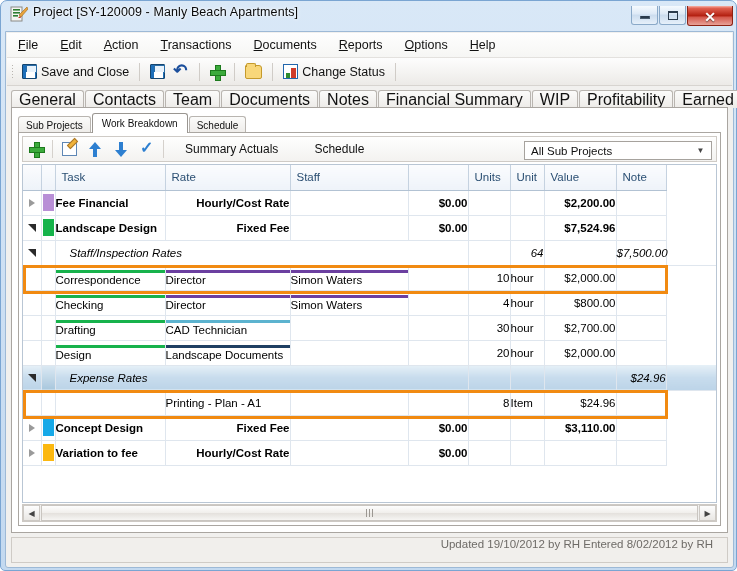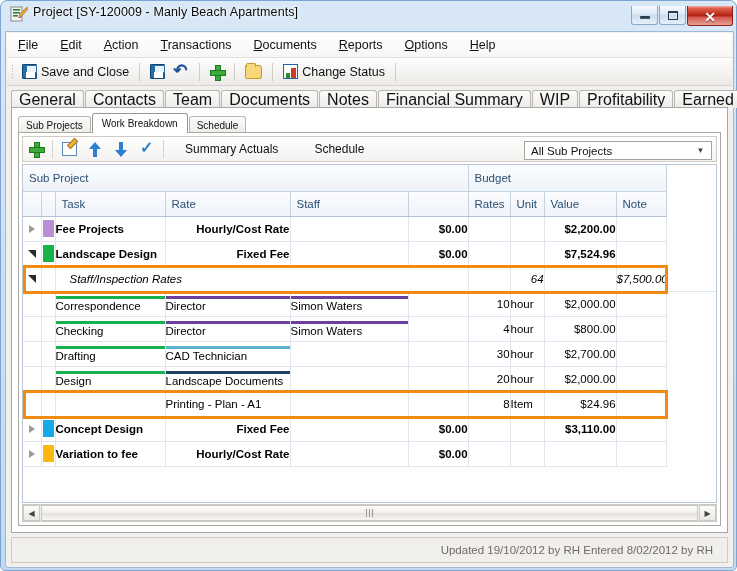--- a/index.html
+++ b/index.html
@@ -303,21 +303,21 @@
   }
   #sb-thumb .grippy {
     width: 7px; height: 8px;
     background-image: repeating-linear-gradient(90deg,#9b9792 0 1px, transparent 1px 3px);
   }
 
   
   #statusbar {
     position: absolute; left: 5px; right: 5px; bottom: 4px; height: 26px;
     background: #f1efec; border: 1px solid #cfcbc6;
-    display:flex; align-items:center; justify-content:flex-end;
+    display:flex; justify-content:flex-end;
     padding-right: 14px;
   }
   #status-text { font-size: 11.5px; color:#6e6b67; white-space:nowrap; }
 </style>
 </head>
 <body>
 
 <div id="window">
   <div id="window-inner">
 
@@ -470,44 +470,40 @@
                   <col style="width:110px">
                 <col style="width:125px">
                   <col style="width:118px">
                   <col style="width:60px">
                 <col style="width:42px">
                   <col style="width:34px">
                   <col style="width:72px">
                   <col>
               </colgroup>
               <thead>
-                <tr class="bandrow">
-                  <th colspan="6">Sub Project</th>
-                  <th colspan="4">Budget</th>
-                </tr>
                 <tr class="colrow">
                   <th class="h-exp"></th>
                   <th class="h-clr"></th>
                   <th class="h-task">Task</th>
                   <th class="h-rate">Rate</th>
                   <th class="h-staff">Staff</th>
                   <th class="h-amt"></th>
-                  <th class="h-units">Rates</th>
+                  <th class="h-units">Units</th>
                   <th class="h-unit">Unit</th>
                   <th class="h-value">Value</th>
                   <th>Note</th>
                 </tr>
               </thead>
               <tbody id="grid-body">
                   <tr class="datarow">
                     <td class="c-exp"><span class="tri-closed"></span></td>
                     <td class="c-clr">
                       <span class="cswatch" style="background:#b88fd6"></span>
                     </td>
-                    <td class="c-task bold" style=""><span>Fee Projects</span></td>
+                    <td class="c-task bold" style=""><span>Fee Financial</span></td>
                     <td class="c-rate bold rt" style=""><span>Hourly/Cost Rate</span></td>
                     <td class="c-staff" style=""><span></span></td>
                     <td class="c-amt bold"><span>$0.00</span></td>
                     <td class="c-units "><span></span></td>
                     <td class="c-unit"><span></span></td>
                     <td class="c-value bold"><span>$2,200.00</span></td>
                     <td class="c-note"><span></span></td>
                   </tr>
                   <tr class="datarow">
                     <td class="c-exp"><span class="tri-open"></span></td>
@@ -574,20 +570,30 @@
                     <td class="c-clr"></td>
                     <td class="c-task " style="padding-top:1px;"><span class="cbar" style="background:#17b24c"></span><span>Design</span></td>
                     <td class="c-rate " style="padding-top:1px;"><span class="cbar" style="background:#1f3f63"></span><span>Landscape Documents</span></td>
                     <td class="c-staff" style=""><span></span></td>
                     <td class="c-amt "><span></span></td>
                     <td class="c-units "><span>20</span></td>
                     <td class="c-unit"><span>hour</span></td>
                     <td class="c-value "><span>$2,000.00</span></td>
                     <td class="c-note"><span></span></td>
                   </tr>
+                  <tr class="datarow sel">
+                    <td class="c-exp"><span class="tri-open"></span></td>
+                    <td class="c-clr"></td>
+                    <td class="c-task ital" colspan="4" style="padding-left:14px;"><span>Expense Rates</span></td>
+                    <td class="c-amt"></td>
+                    <td class="c-units ital"><span></span></td>
+                    <td class="c-unit"><span></span></td>
+                    <td class="c-value ital"><span>$24.96</span></td>
+                    <td class="c-note"><span></span></td>
+                  </tr>
                   <tr class="datarow">
                     <td class="c-exp"></td>
                     <td class="c-clr"></td>
                     <td class="c-task " style=""><span></span></td>
                     <td class="c-rate " style=""><span>Printing - Plan - A1</span></td>
                     <td class="c-staff" style=""><span></span></td>
                     <td class="c-amt "><span></span></td>
                     <td class="c-units "><span>8</span></td>
                     <td class="c-unit"><span>Item</span></td>
                     <td class="c-value "><span>$24.96</span></td>

